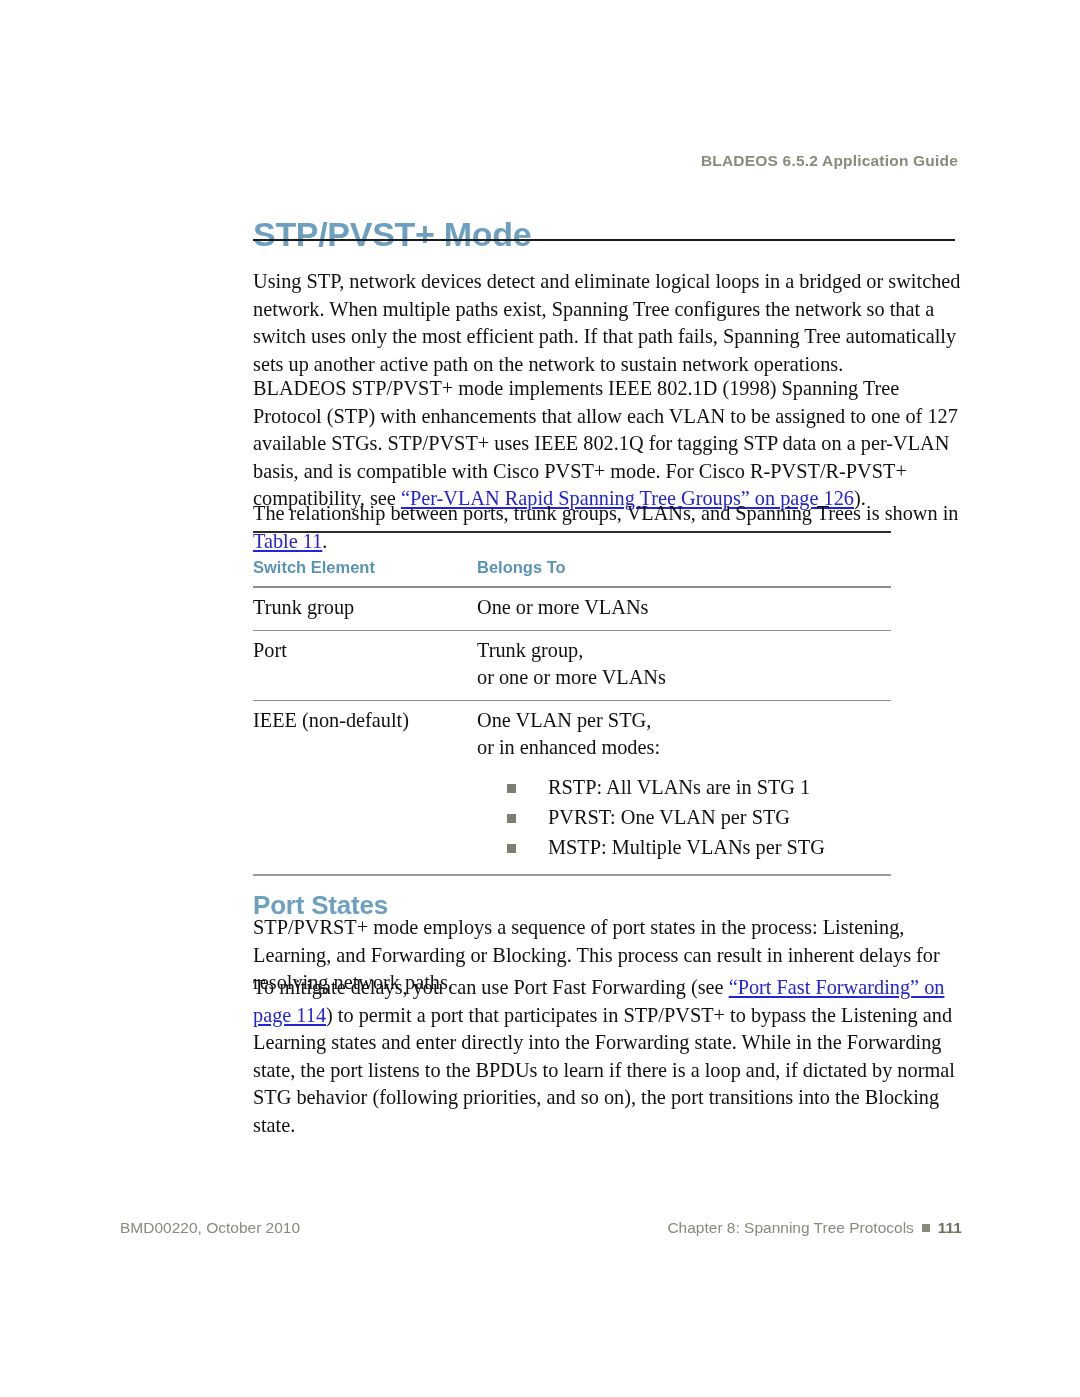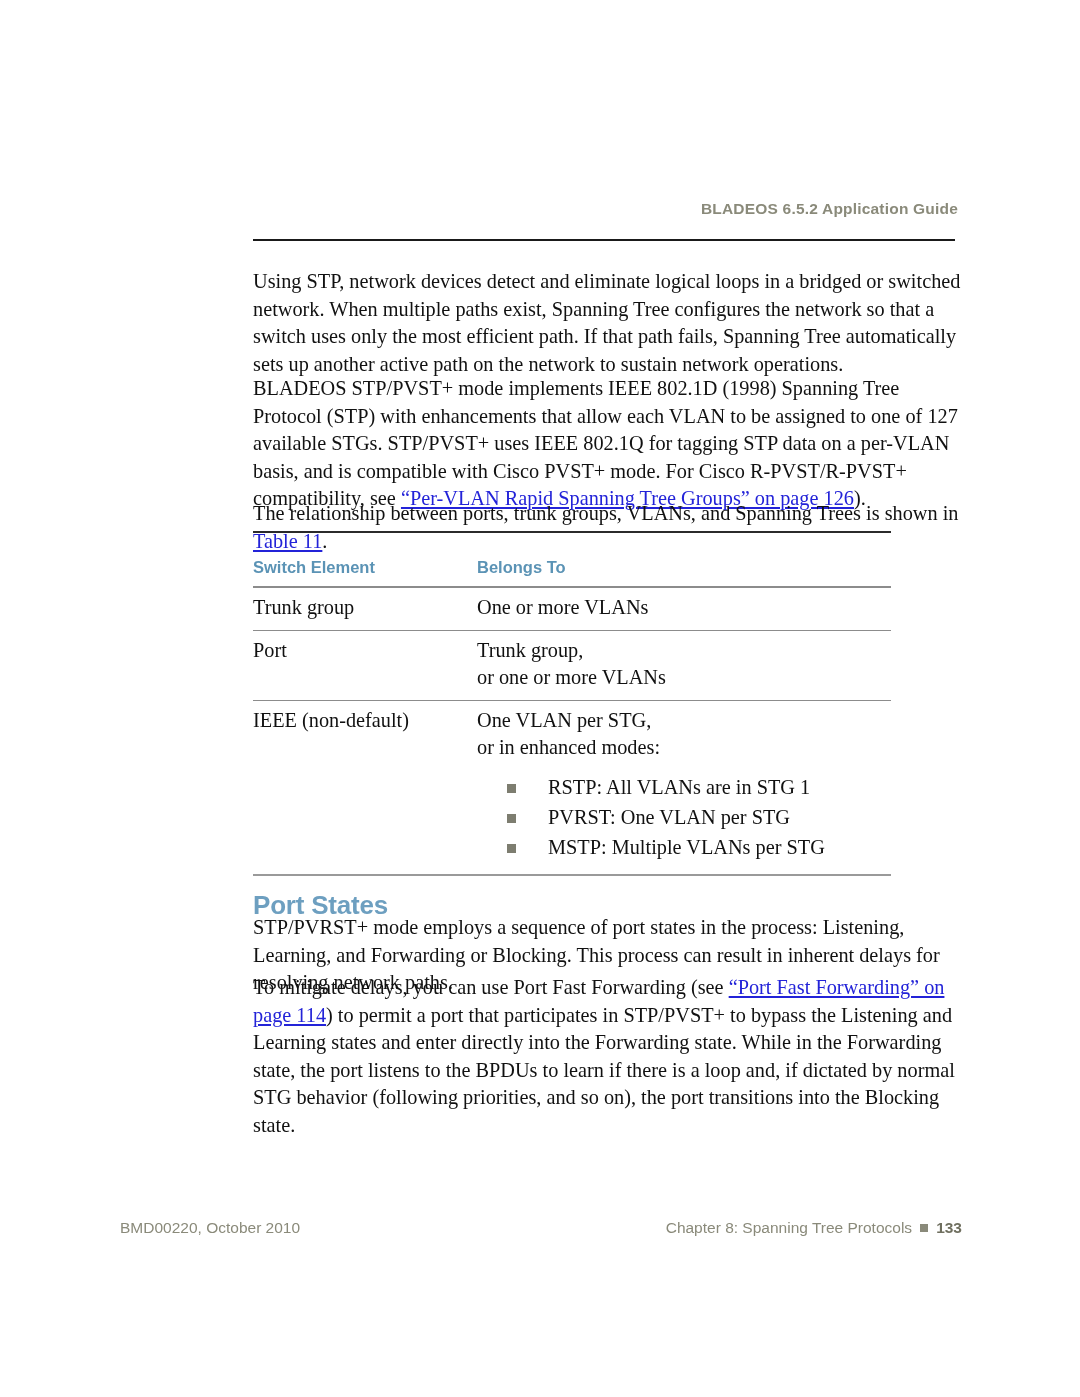--- a/index.html
+++ b/index.html
@@ -28,21 +28,20 @@
     position: absolute;
     left: 0;
     top: 152px;
     width: 958px;
     text-align: right;
     font-family: "Liberation Sans", "DejaVu Sans", sans-serif;
     font-weight: bold;
     font-size: 15.5px;
     letter-spacing: 0.2px;
     color: #8a8a7a;
-    margin-top: 48px;
   }
 
   
   .chapter-title {
     position: absolute;
     left: 253px;
     top: 194px;
     font-family: "Liberation Sans", "DejaVu Sans", sans-serif;
     font-weight: bold;
     font-size: 34px;
@@ -192,20 +191,21 @@
     color: #6f6f5f;
   }
 </style>
 </head>
 <body>
 
 <div class="page">
 
   <div class="running-header">BLADEOS 6.5.2 Application Guide</div>
 
+  <h1 class="chapter-title">STP/PVST+ Mode</h1>
   <div class="title-rule"></div>
 
   <div class="body-col" style="top:268px;">
     <p class="para">Using STP, network devices detect and eliminate logical loops in a bridged or switched network. When multiple paths exist, Spanning Tree configures the network so that a switch uses only the most efficient path. If that path fails, Spanning Tree automatically sets up another active path on the network to sustain network operations.</p>
   </div>
 
   <div class="body-col" style="top:375px;">
     <p class="para"><span>BLADEOS STP/PVST+ mode implements IEEE 802.1D (1998) Spanning Tree Protocol (STP) with enhancements that allow each VLAN to be assigned to one of 127 available STGs. STP/PVST+ uses IEEE 802.1Q for tagging STP data on a per-VLAN basis, and is compatible with Cisco PVST+ mode. For Cisco R-PVST/R-PVST+ compatibility, see </span><a class="link" href="#">“Per-VLAN Rapid Spanning Tree Groups” on page 126</a><span>).</span></p>
   </div>
 
@@ -262,16 +262,16 @@
     <p class="para">STP/PVRST+ mode employs a sequence of port states in the process: Listening, Learning, and Forwarding or Blocking. This process can result in inherent delays for resolving network paths.</p>
   </div>
 
   <div class="body-col" style="top:974px;">
     <p class="para"><span>To mitigate delays, you can use Port Fast Forwarding (see </span><a class="link" href="#">“Port Fast Forwarding” on page 114</a><span>) to permit a port that participates in STP/PVST+ to bypass the Listening and Learning states and enter directly into the Forwarding state. While in the Forwarding state, the port listens to the BPDUs to learn if there is a loop and, if dictated by normal STG behavior (following priorities, and so on), the port transitions into the Blocking state.</span></p>
   </div>
 
 
   <div class="footer-left">BMD00220, October 2010</div>
   <div class="footer-right">
-    <span>Chapter 8: Spanning Tree Protocols</span><span class="fsq"></span><span class="page-num">133</span>
+    <span>Chapter 8: Spanning Tree Protocols</span><span class="fsq"></span><span class="page-num">111</span>
   </div>
 
 </div>
 
 </body></html>

